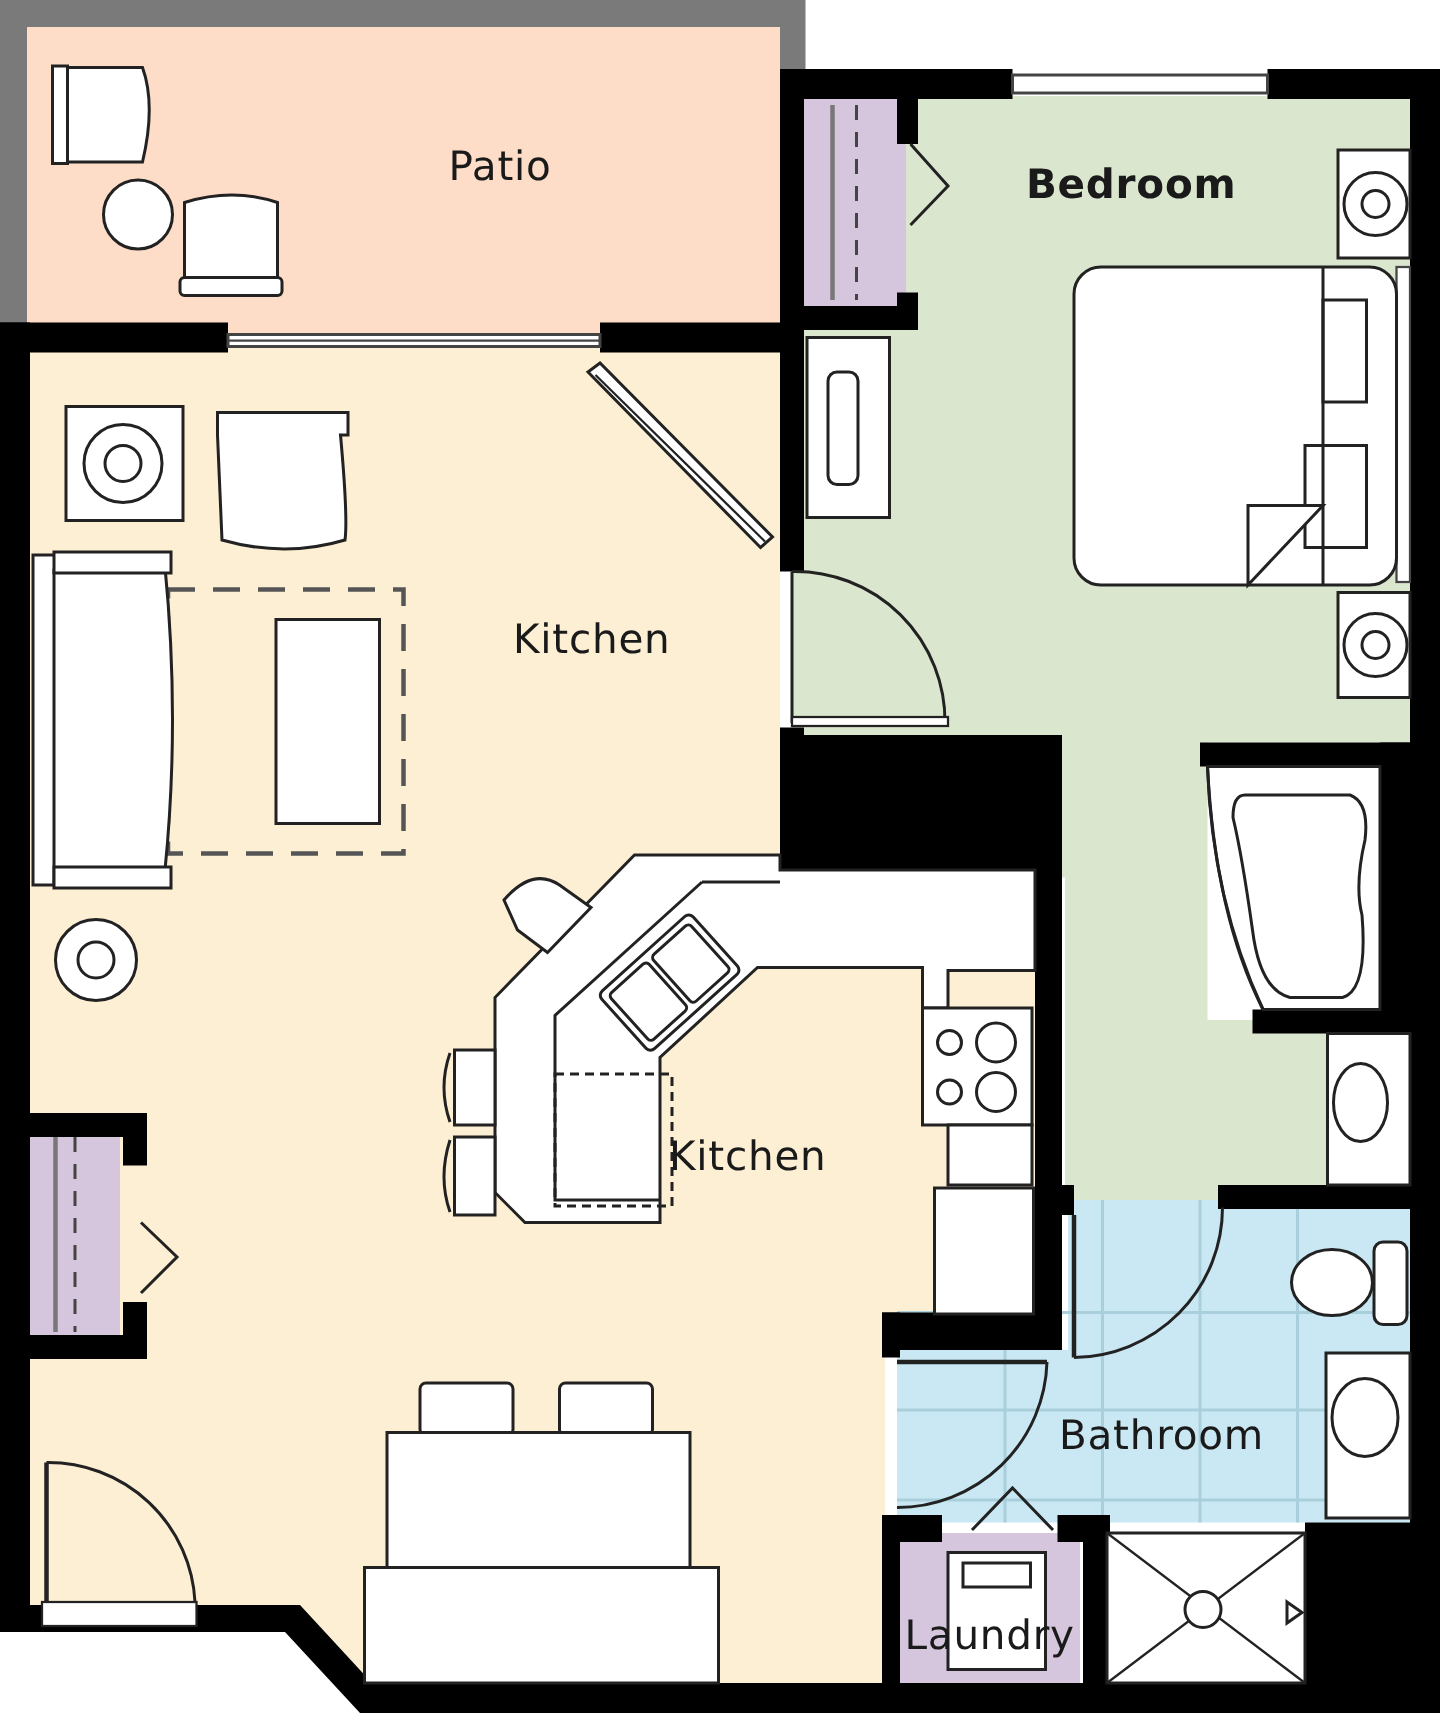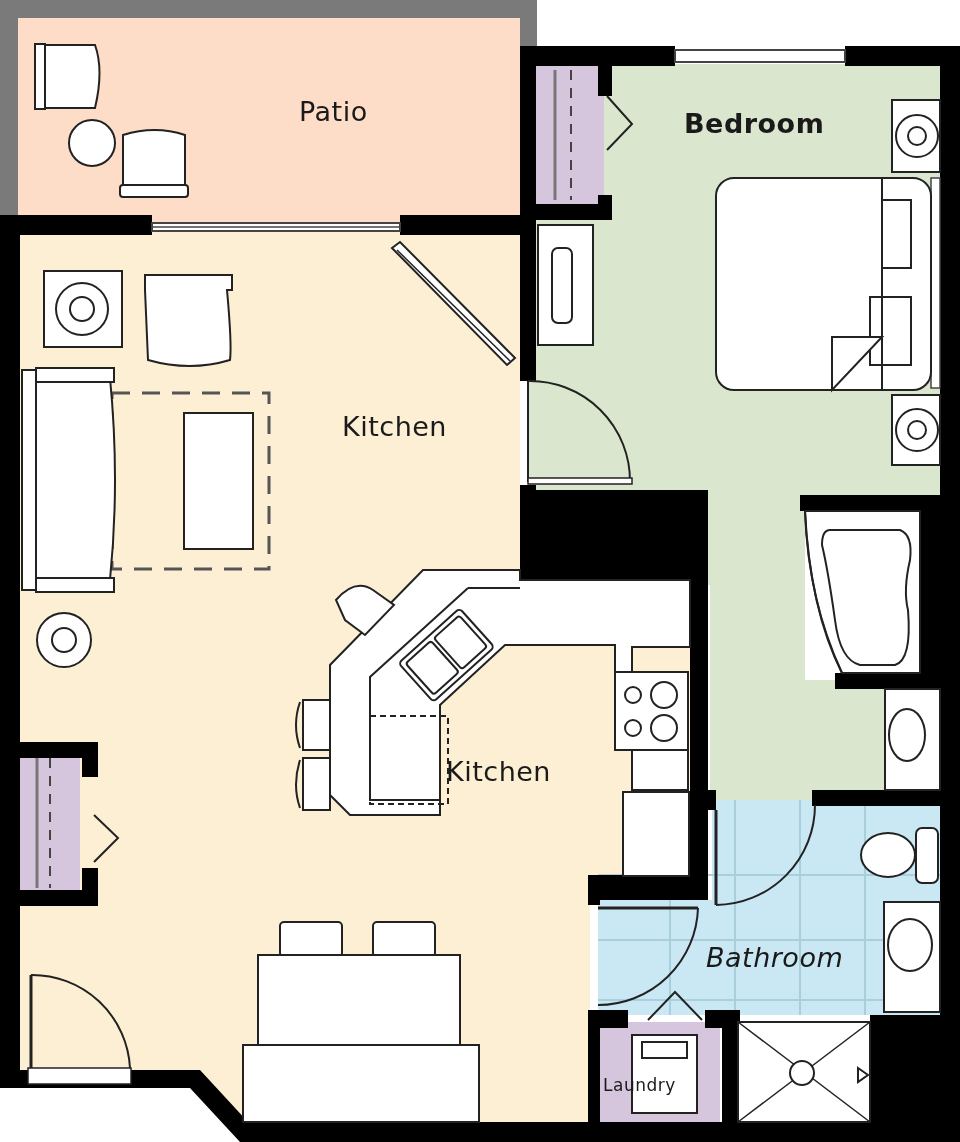--- a/index.html
+++ b/index.html
@@ -219,14 +219,14 @@
 
     <rect class="f" x="632" y="1035" width="65" height="78"></rect>
     <rect class="thin" x="642" y="1042" width="45" height="16"></rect>
   </g>
 </svg>
 
 <div class="lbl" style="left:299px;top:96px;">Patio</div>
 <div class="lbl" style="left:684px;top:108px;font-weight:bold;">Bedroom</div>
 <div class="lbl" style="left:342px;top:411px;">Kitchen</div>
 <div class="lbl" style="left:446px;top:756px;text-align:right;">Kitchen</div>
-<div class="lbl" style="left:706px;top:942px;font-style:italic;">Bathroom</div>
-<div class="lbl" style="left:603px;top:1075px;font-size:17px;">Laundry</div>
+<div class="lbl" style="left:706px;top:942px;">Bathroom</div>
+<div class="lbl" style="left:603px;top:1075px;font-size:27px;">Laundry</div>
 
 </body></html>

